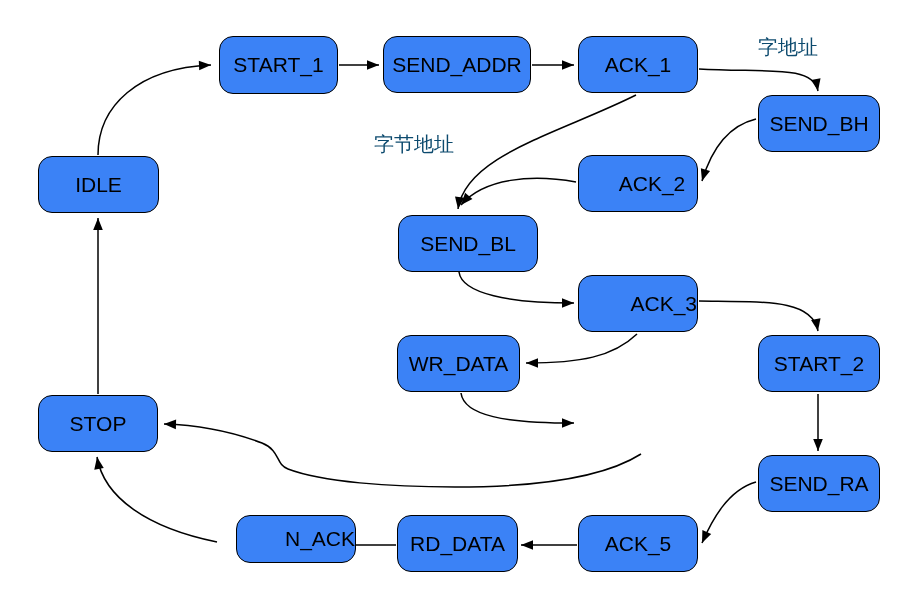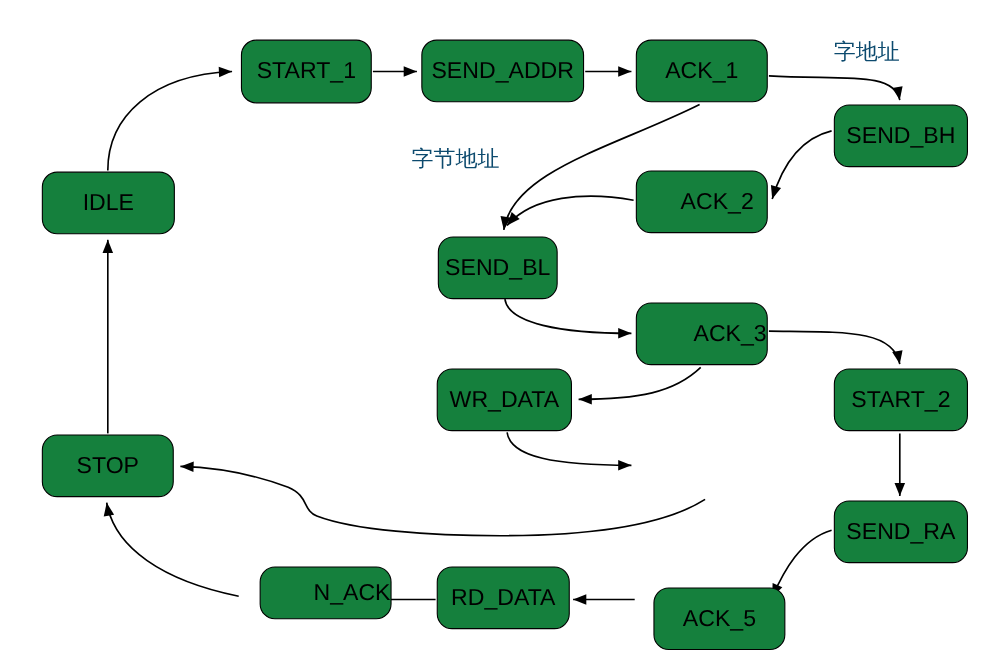--- a/index.html
+++ b/index.html
@@ -23,21 +23,21 @@
     height: 597px;
   }
   #edge-layer path.edge {
     fill: none;
     stroke: #000000;
     stroke-width: 1.5;
   }
   .node {
     position: absolute;
     box-sizing: border-box;
-    background: #15803d;
+    background: #3b82f6;
     border: 1.5px solid #000000;
     border-radius: 14px;
     display: flex;
     align-items: center;
     justify-content: center;
     font-size: 21px;
     color: #000000;
     white-space: nowrap;
   }
   .edge-label {
@@ -90,39 +90,39 @@
   </div>
   <div class="node" style="left:578px; top:36px; width:120px; height:57px;">
     <span>ACK_1</span>
   </div>
   <div class="node" style="left:758px; top:95px; width:122px; height:57px;">
     <span>SEND_BH</span>
   </div>
   <div class="node" style="left:578px; top:155px; width:120px; height:57px;padding-left:28px;">
     <span>ACK_2</span>
   </div>
-  <div class="node" style="left:398px; top:215px; width:109px; height:57px;">
+  <div class="node" style="left:398px; top:215px; width:140px; height:57px;">
     <span>SEND_BL</span>
   </div>
   <div class="node" style="left:578px; top:275px; width:120px; height:57px;justify-content:flex-end;">
     <span>ACK_3</span>
   </div>
   <div class="node" style="left:397px; top:335px; width:123px; height:57px;">
     <span>WR_DATA</span>
   </div>
   <div class="node" style="left:758px; top:335px; width:122px; height:57px;">
     <span>START_2</span>
   </div>
   <div class="node" style="left:758px; top:455px; width:122px; height:57px;">
     <span>SEND_RA</span>
   </div>
   <div class="node" style="left:38px; top:395px; width:120px; height:57px;">
     <span>STOP</span>
   </div>
-  <div class="node" style="left:578px; top:534px; width:120px; height:57px;margin-left:16px;">
+  <div class="node" style="left:578px; top:515px; width:120px; height:57px;">
     <span>ACK_5</span>
   </div>
   <div class="node" style="left:397px; top:515px; width:121px; height:57px;">
     <span>RD_DATA</span>
   </div>
   <div class="node" style="left:236px; top:515px; width:120px; height:48px;justify-content:flex-end;">
     <span>N_ACK</span>
   </div>
 
   <div class="edge-label" style="left:758px; top:34px;">字地址</div>

